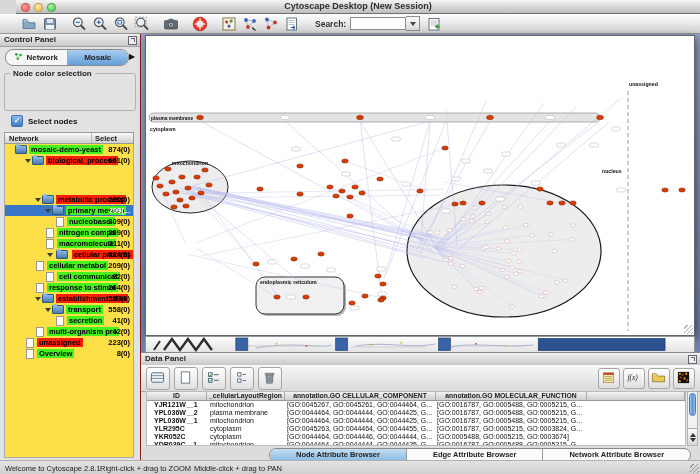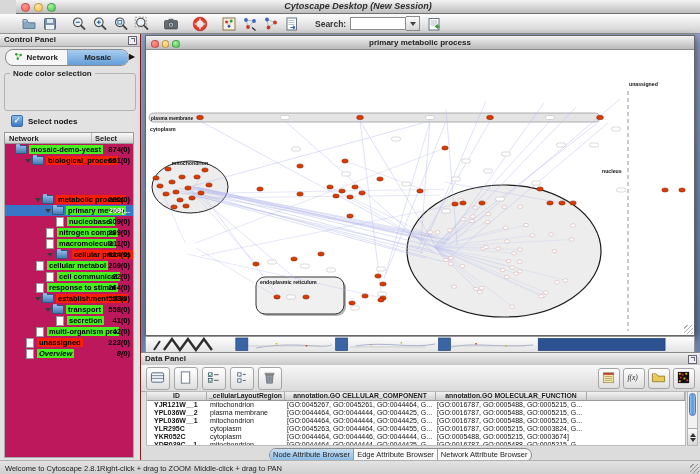--- a/index.html
+++ b/index.html
@@ -1,18 +1,18 @@
 <!DOCTYPE html>
 <html><head>
 <meta charset="utf-8">
 <style>
   html,body{margin:0;padding:0;background:#555;}
   .app{position:relative;width:700px;height:474px;font-family:"Liberation Sans",sans-serif;background:#d8d8d8;overflow:hidden;box-shadow:0 0 10px rgba(0,0,0,.6);}
   
-  .titlebar{position:absolute;top:0;left:16px;right:0;height:13px;background:linear-gradient(#f4f4f4,#bdbdbd);border-bottom:1px solid #6e6e6e;font-style:italic;}
+  .titlebar{position:absolute;top:0;left:16px;right:0;height:13px;background:linear-gradient(#f4f4f4,#bdbdbd);border-bottom:1px solid #6e6e6e;}
   .lights{position:absolute;left:5px;top:3px;display:flex;gap:4px;}
   .light{width:7px;height:7px;border-radius:50%;border:.5px solid rgba(0,0,0,.25);}
   .l-red{background:radial-gradient(circle at 35% 30%,#ff9a90,#fc5753);}
   .l-yel{background:radial-gradient(circle at 35% 30%,#ffe9a8,#fdbc40);}
   .l-grn{background:radial-gradient(circle at 35% 30%,#b2f0a0,#34c84a);}
   .win-title{text-align:center;font-size:9px;font-weight:bold;color:#2e2e2e;line-height:13px;}
   
   .toolbar{position:absolute;top:14px;left:0;right:0;height:19px;background:linear-gradient(#fdfdfd,#d2d2d2);border-bottom:1px solid #949494;display:flex;align-items:center;padding-left:21px;}
   .tb-group{display:flex;align-items:center;gap:5px;margin-right:13px;}
   .tbicon{width:16px;height:16px;display:inline-block;}
@@ -39,21 +39,21 @@
   .stepper{position:absolute;right:1px;top:1px;bottom:1px;width:13px;border-radius:3px;background:linear-gradient(#a3c9ef,#5c94d3);display:flex;flex-direction:column;align-items:center;justify-content:center;gap:1px;}
   .stepper i{width:0;height:0;border-left:2.5px solid transparent;border-right:2.5px solid transparent;}
   .st-up{border-bottom:3px solid #fff;}
   .st-dn{border-top:3px solid #fff;}
   .cb-row{position:absolute;top:81px;left:11px;display:flex;align-items:center;gap:5px;}
   .checkbox{width:10px;height:10px;border-radius:2px;border:1px solid #3a6fb0;background:linear-gradient(#8cbbea,#3d7ac2);color:#fff;font-size:8px;line-height:10px;text-align:center;font-weight:bold;}
   .cb-label{font-size:8px;font-weight:bold;color:#111;}
   .tree-header{position:absolute;top:98px;left:4px;width:130px;height:12px;background:linear-gradient(#fafafa,#cfcfcf);border:1px solid #9a9a9a;box-sizing:border-box;display:flex;font-size:7.5px;font-weight:bold;color:#222;}
   .th-net{flex:1;padding:1px 0 0 4px;}
   .th-nodes{width:38px;border-left:1px solid #bbb;padding:1px 0 0 3px;}
-  .treebox{position:absolute;top:110px;left:4px;width:130px;bottom:3px;background:#be185d;border:1px solid #aaa;border-top:none;box-sizing:border-box;overflow:hidden;}
+  .treebox{position:absolute;top:110px;left:4px;width:130px;bottom:3px;background:#fde047;border:1px solid #aaa;border-top:none;box-sizing:border-box;overflow:hidden;}
   .tree-row{position:relative;height:11px;display:flex;align-items:center;font-size:7.5px;font-weight:bold;}
   .tree-row.selected{background:#3a76c8;}
   .twisty{width:0;height:0;border-left:3.5px solid transparent;border-right:3.5px solid transparent;border-top:4.5px solid #3b3b3b;margin-right:1px;flex:none;}
   .fold{width:10px;height:7px;flex:none;position:relative;background:linear-gradient(#8db8e4,#4679b4);border:.5px solid #30587f;border-radius:1px;margin-right:2px;}
   .fold:before{content:"";position:absolute;top:-2px;left:0;width:4px;height:2px;background:#8db8e4;border-radius:1px 1px 0 0;}
   .leafi{width:6px;height:8px;flex:none;background:#fff;border:1px solid #999;margin:0 3px 0 1px;}
   .tree-label{padding:0 2px;white-space:nowrap;overflow:hidden;max-width:86px;color:#000;flex:none;}
   .bg-green{background:#46f11e;}
   .bg-red{background:#fb2005;}
   .tree-count{position:absolute;right:3px;color:#000;background:transparent;}
@@ -86,21 +86,21 @@
   .c0{width:59px;}.c1{width:77px;}.c2{width:150px;}.c3{width:150px;}.c4{flex:1 1 auto;}
   .dp-scroll{position:absolute;top:38px;right:2px;width:11px;bottom:1px;background:#f2f2f2;border:1px solid #b5b5b5;box-sizing:border-box;}
   .dp-thumb{position:absolute;top:1px;left:1px;right:1px;height:21px;border-radius:4px;background:linear-gradient(90deg,#9cc2ea,#5b94d6 55%,#9cc2ea);border:.5px solid #4a7ab5;}
   .dp-arrows{position:absolute;bottom:0;left:0;right:0;height:16px;background:linear-gradient(#fafafa,#d8d8d8);border-top:1px solid #aaa;display:flex;flex-direction:column;align-items:center;justify-content:center;gap:1px;}
   .dp-arrows i{width:0;height:0;border-left:3px solid transparent;border-right:3px solid transparent;}
   .ar-up{border-bottom:4px solid #333;}
   .ar-dn{border-top:4px solid #333;}
   
   .attr-tabs{position:absolute;left:141px;right:0;top:447px;height:14px;background:#dcdcdc;}
   .seg{position:absolute;left:128px;top:1px;height:12px;display:flex;border:1px solid #8a8a8a;border-radius:7px;overflow:hidden;background:#fafafa;}
-  .seg-item{padding:0 3px;font-size:7.5px;font-weight:normal;color:#222;line-height:12px;border-left:1px solid #9a9a9a;white-space:nowrap;}
+  .seg-item{padding:0 26px;font-size:7.5px;font-weight:bold;color:#222;line-height:12px;border-left:1px solid #9a9a9a;white-space:nowrap;}
   .seg-item:first-child{border-left:none;}
   .seg-item.active{background:linear-gradient(#c4def2,#88bae6);}
   
   .statusbar{position:absolute;left:0;right:0;bottom:0;height:13px;background:linear-gradient(#e3e3e3,#cfcfcf);border-top:1px solid #b0b0b0;font-size:7.5px;color:#222;}
   .statusbar span{position:absolute;top:3px;white-space:nowrap;}
   .st0{left:5px;}.st1{left:100px;}.st2{left:194px;}
   .sb-grip{position:absolute;right:1px;bottom:1px;width:9px;height:9px;background:repeating-linear-gradient(135deg,transparent 0 2px,#9a9a9a 2px 3px);}
 </style>
 </head>
 <body>
@@ -346,39 +346,31 @@
         <div class="tree-row" style="padding-left: 30px;">
           <span class="leafi"></span>
           <span class="tree-label bg-green">multi-organism pro</span>
           <span class="tree-count">42(0)</span>
         </div>
         <div class="tree-row" style="padding-left: 20px;">
           <span class="leafi"></span>
           <span class="tree-label bg-red">unassigned</span>
           <span class="tree-count">223(0)</span>
         </div>
-        <div class="tree-row" style="padding-left: 20px; font-style: italic;">
+        <div class="tree-row" style="padding-left: 20px;">
           <span class="leafi"></span>
           <span class="tree-label bg-green">Overview</span>
           <span class="tree-count">8(0)</span>
         </div>
       </div>
   </div>
 
   <div class="desktop">
 
     <div class="net-window">
-      <div class="net-titlebar">
-        <div class="mini-lights">
-          <span class="light l-red"></span>
-          <span class="light l-yel"></span>
-          <span class="light l-grn"></span>
-        </div>
-        <div class="net-title">primary metabolic process</div>
-      </div>
       <div class="net-canvas">
         <svg id="netsvg" viewBox="0 0 548 286" width="548" height="286">
             <g>
               <rect x="3" y="64" width="451" height="9" rx="4.5" fill="#e4e4e4" stroke="#9a9a9a" stroke-width="0.8"></rect>
               <ellipse cx="44" cy="138" rx="38" ry="26" fill="#ededed" stroke="#222" stroke-width="1"></ellipse>
               <ellipse cx="358" cy="202" rx="97" ry="66" fill="#ededed" stroke="#1a1a1a" stroke-width="1.2"></ellipse>
               <rect x="112" y="230" width="88" height="37" rx="9" fill="#b5b5b5"></rect>
               <rect x="110" y="228" width="88" height="37" rx="9" fill="#f0f0f0" stroke="#333" stroke-width="1"></rect>
               <line x1="482" y1="42" x2="482" y2="282" stroke="#999" stroke-width="1" stroke-dasharray="4 3"></line>
             </g>

